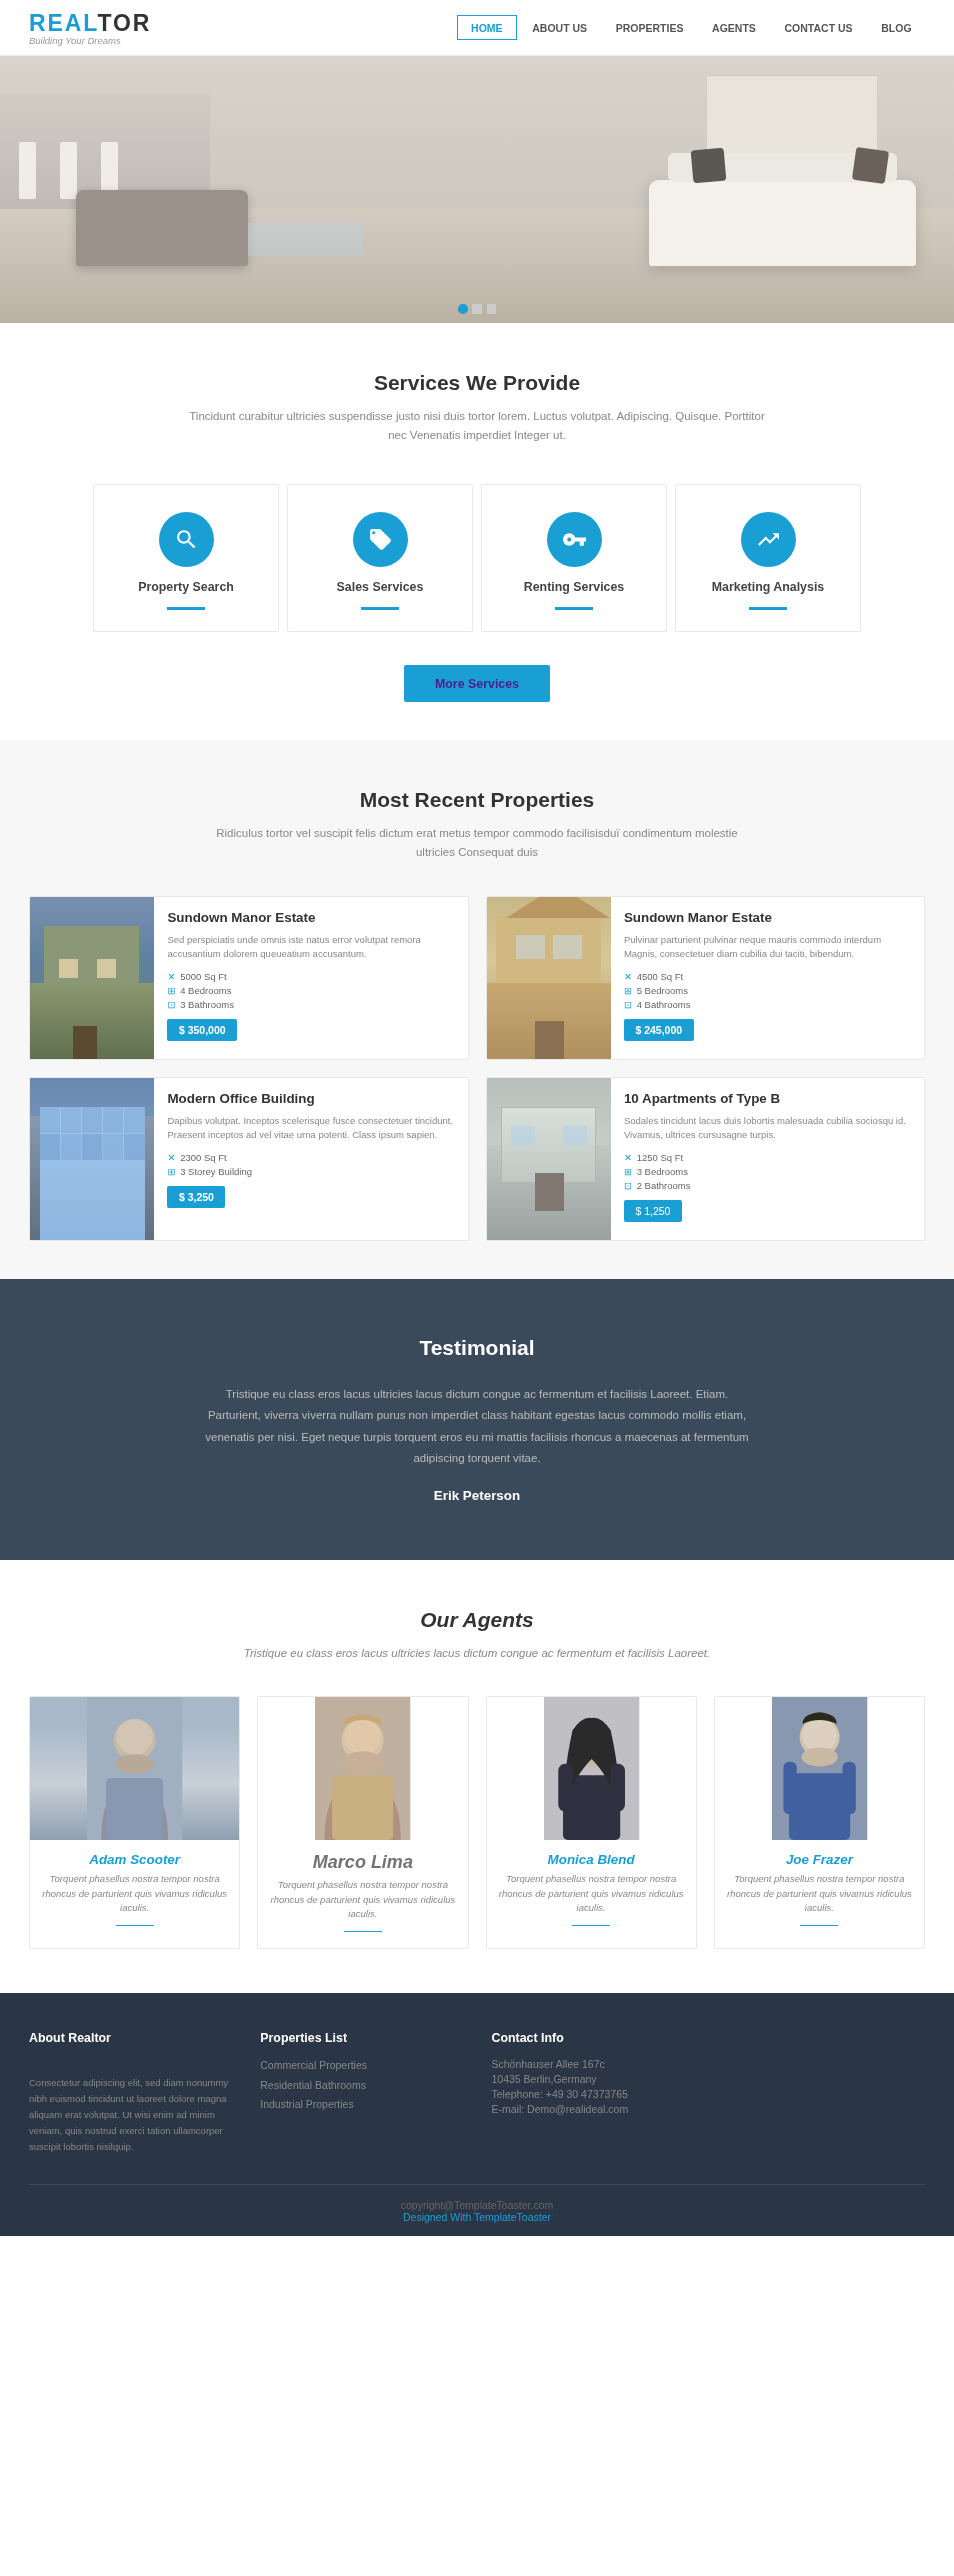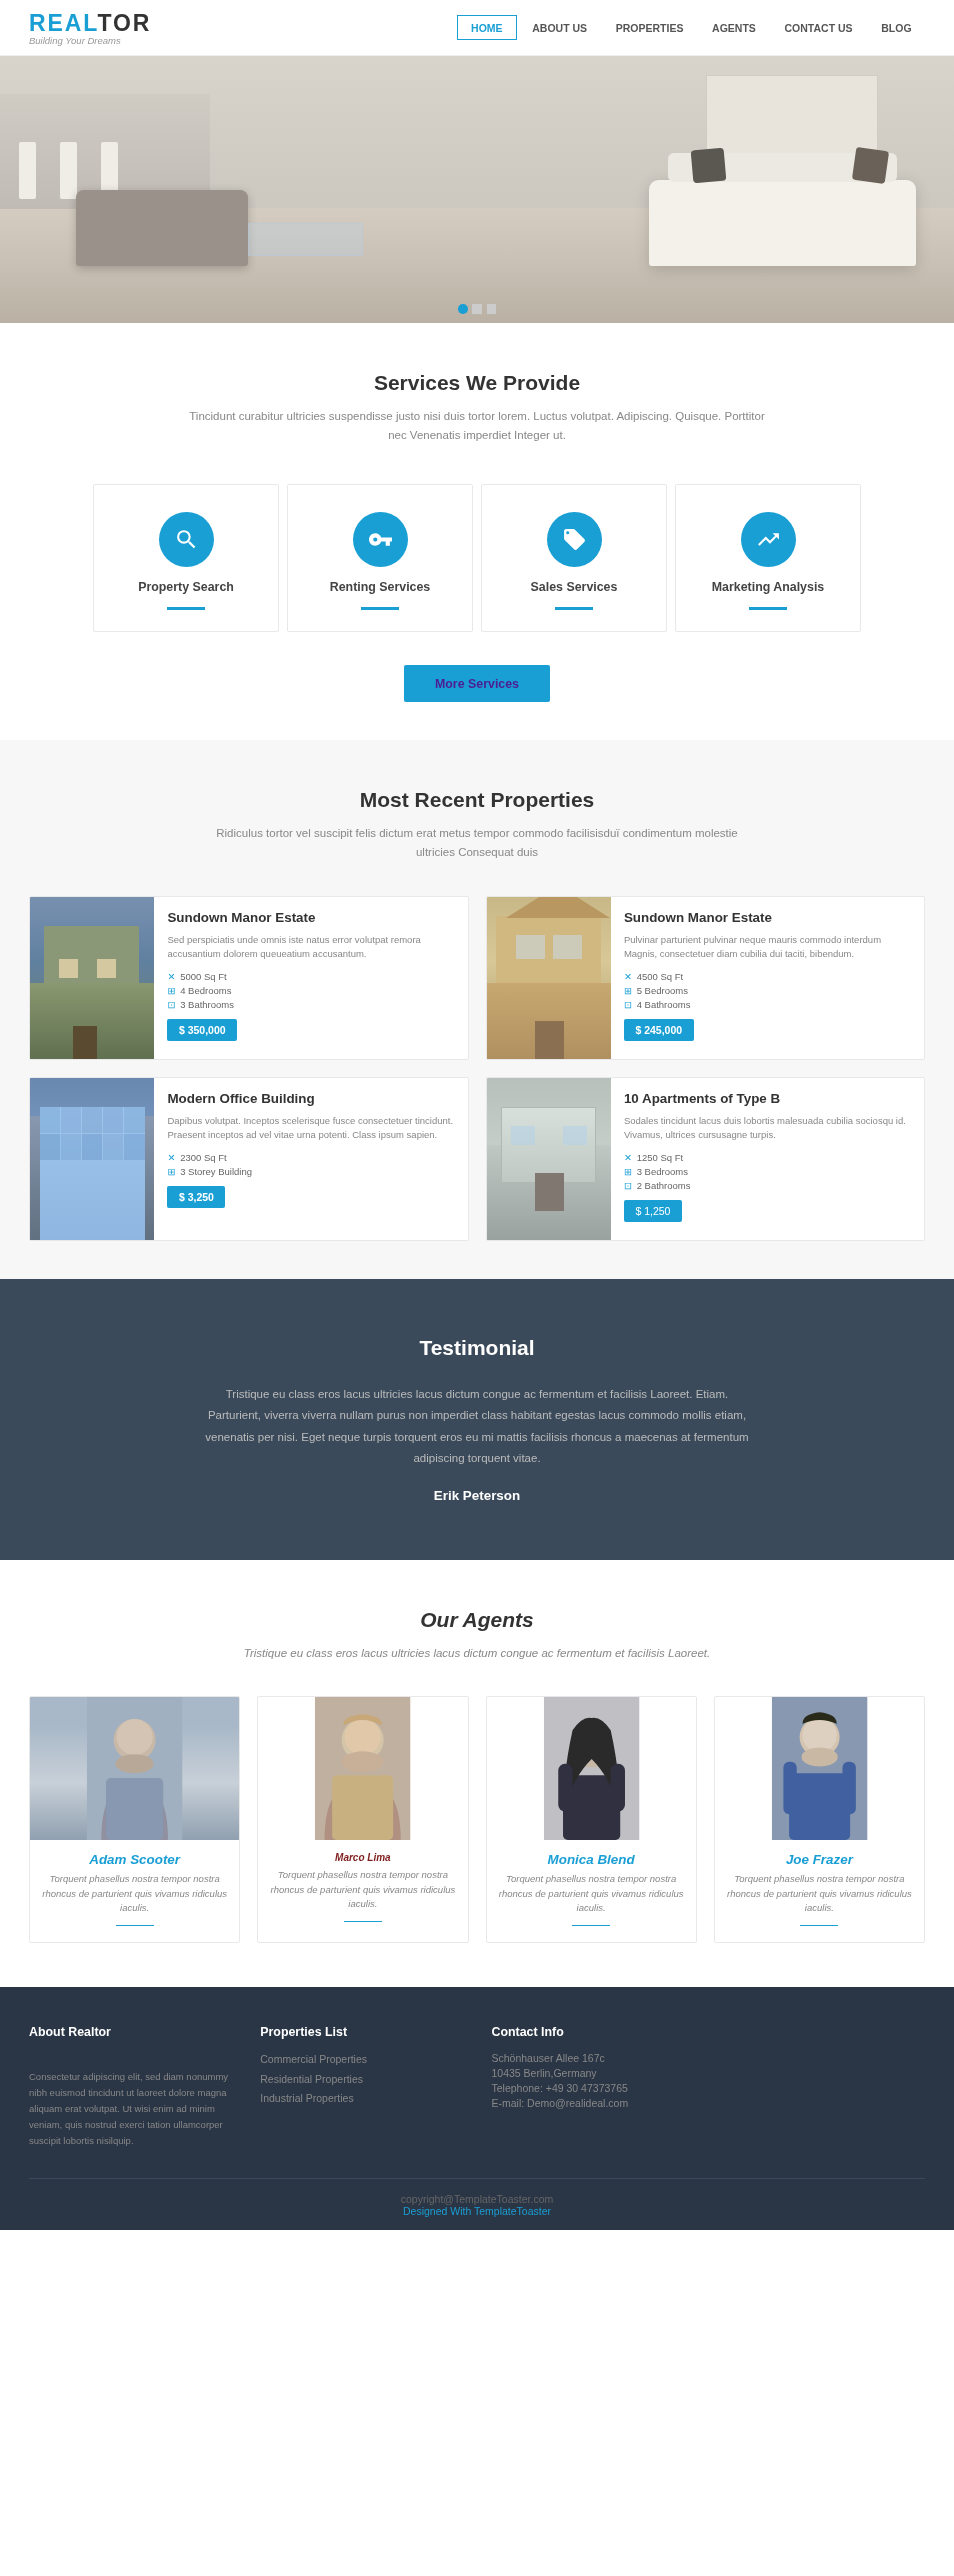--- a/index.html
+++ b/index.html
@@ -73,34 +73,34 @@
             <path d="M15.5 14h-.79l-.28-.27A6.471 6.471 0 0 0 16 9.5 6.5 6.5 0 1 0 9.5 16c1.61 0 3.09-.59 4.23-1.57l.27.28v.79l5 4.99L20.49 19l-4.99-5zm-6 0C7.01 14 5 11.99 5 9.5S7.01 5 9.5 5 14 7.01 14 9.5 11.99 14 9.5 14z"></path>
           </svg>
       </div>
       <div style="font-size:12.4px; font-weight:600; color:#444; margin-bottom:13.4px;">Property Search</div>
       <div style="height:2.9px; background:#1a9fd4; width:38px; margin:0 auto;"></div>
     </div>
 
     <div style="border:1px solid #e8e8e8; padding:27px 17px 21px; width:186px; text-align:center; border-radius:1.9px; cursor:pointer;">
       <div style="width:55px; height:55px; border-radius:50%; background:#1a9fd4; display:flex; align-items:center; justify-content:center; margin:0 auto 13.4px;">
         <svg width="25" height="25" viewBox="0 0 24 24" fill="white">
-            <path d="M12.65 10C11.83 7.67 9.61 6 7 6c-3.31 0-6 2.69-6 6s2.69 6 6 6c2.61 0 4.83-1.67 5.65-4H17v4h4v-4h2v-4H12.65zM7 14c-1.1 0-2-.9-2-2s.9-2 2-2 2 .9 2 2-.9 2-2 2z"></path>
+            <path d="M21.41 11.58l-9-9C12.05 2.22 11.55 2 11 2H4c-1.1 0-2 .9-2 2v7c0 .55.22 1.05.59 1.42l9 9c.36.36.86.58 1.41.58.55 0 1.05-.22 1.41-.59l7-7c.37-.36.59-.86.59-1.41 0-.55-.23-1.06-.59-1.42zM5.5 7C4.67 7 4 6.33 4 5.5S4.67 4 5.5 4 7 4.67 7 5.5 6.33 7 5.5 7z"></path>
           </svg>
       </div>
-      <div style="font-size:12.4px; font-weight:600; color:#444; margin-bottom:13.4px;">Renting Services</div>
+      <div style="font-size:12.4px; font-weight:600; color:#444; margin-bottom:13.4px;">Sales Services</div>
       <div style="height:2.9px; background:#1a9fd4; width:38px; margin:0 auto;"></div>
     </div>
 
     <div style="border:1px solid #e8e8e8; padding:27px 17px 21px; width:186px; text-align:center; border-radius:1.9px; cursor:pointer;">
       <div style="width:55px; height:55px; border-radius:50%; background:#1a9fd4; display:flex; align-items:center; justify-content:center; margin:0 auto 13.4px;">
         <svg width="25" height="25" viewBox="0 0 24 24" fill="white">
-            <path d="M21.41 11.58l-9-9C12.05 2.22 11.55 2 11 2H4c-1.1 0-2 .9-2 2v7c0 .55.22 1.05.59 1.42l9 9c.36.36.86.58 1.41.58.55 0 1.05-.22 1.41-.59l7-7c.37-.36.59-.86.59-1.41 0-.55-.23-1.06-.59-1.42zM5.5 7C4.67 7 4 6.33 4 5.5S4.67 4 5.5 4 7 4.67 7 5.5 6.33 7 5.5 7z"></path>
+            <path d="M12.65 10C11.83 7.67 9.61 6 7 6c-3.31 0-6 2.69-6 6s2.69 6 6 6c2.61 0 4.83-1.67 5.65-4H17v4h4v-4h2v-4H12.65zM7 14c-1.1 0-2-.9-2-2s.9-2 2-2 2 .9 2 2-.9 2-2 2z"></path>
           </svg>
       </div>
-      <div style="font-size:12.4px; font-weight:600; color:#444; margin-bottom:13.4px;">Sales Services</div>
+      <div style="font-size:12.4px; font-weight:600; color:#444; margin-bottom:13.4px;">Renting Services</div>
       <div style="height:2.9px; background:#1a9fd4; width:38px; margin:0 auto;"></div>
     </div>
 
     <div style="border:1px solid #e8e8e8; padding:27px 17px 21px; width:186px; text-align:center; border-radius:1.9px; cursor:pointer;">
       <div style="width:55px; height:55px; border-radius:50%; background:#1a9fd4; display:flex; align-items:center; justify-content:center; margin:0 auto 13.4px;">
         <svg width="25" height="25" viewBox="0 0 24 24" fill="white">
             <path d="M16 6l2.29 2.29-4.88 4.88-4-4L2 16.59 3.41 18l6-6 4 4 6.3-6.29L22 12V6z"></path>
           </svg>
       </div>
       <div style="font-size:12.4px; font-weight:600; color:#444; margin-bottom:13.4px;">Marketing Analysis</div>
@@ -287,21 +287,21 @@
           <rect width="100" height="150" fill="#c0b0a0"></rect>
           <circle cx="50" cy="45" r="22" fill="#d4c4a8"></circle>
           <path d="M10 150 Q10 88 50 88 Q90 88 90 150 Z" fill="#b09080"></path>
           <rect x="18" y="82" width="64" height="68" rx="5" fill="#c8b080"></rect>
           <circle cx="50" cy="42" r="19" fill="#e0c8a8"></circle>
           <ellipse cx="50" cy="68" rx="22" ry="11" fill="#c8b098"></ellipse>
 
           <path d="M30 30 Q50 18 70 30 Q72 20 50 18 Q28 20 30 30Z" fill="#c8a878"></path>
         </svg>
       </div>
-      <div style="font-size:10px; font-weight:700; color:#7f1d1d; margin:11.5px 0 5.7px;">Marco Lima</div>
+      <div style="font-size:18px; font-weight:700; color:#737373; margin:11.5px 0 5.7px;">Marco Lima</div>
       <p style="font-size:9.5px; color:#888; line-height:1.5; padding:0 9.5px; margin-bottom:9.5px;">Torquent phasellus nostra tempor nostra rhoncus de parturient quis vivamus ridiculus iaculis.</p>
       <div style="height:1.9px; background:#1a9fd4; width:38px; margin:0 auto;"></div>
     </div>
 
     <div style="text-align:center; border:1px solid #e8e8e8; border-radius:1.9px; overflow:hidden; cursor:pointer; padding-bottom:15.3px;">
       <div style="width:100%; height:143px; position:relative; overflow:hidden;">
         <svg viewBox="0 0 100 150" width="100%" height="100%" style="position:absolute;top:0;left:0;">
           <rect width="100" height="150" fill="#c0c0c4"></rect>
           <circle cx="50" cy="45" r="20" fill="#d8c8b8"></circle>
           <rect x="20" y="82" width="60" height="68" rx="5" fill="#303040"></rect>
@@ -346,21 +346,21 @@
     <div>
       <div style="font-size:12.4px; font-weight:700; color:#fff; margin-bottom:30px;">About Realtor</div>
       <p style="font-size:9.5px; line-height:1.7; color:#888;">Consectetur adipiscing elit, sed diam nonummy nibh euismod tincidunt ut laoreet dolore magna aliquam erat volutpat. Ut wisi enim ad minim veniam, quis nostrud exerci tation ullamcorper suscipit lobortis nisilquip.</p>
     </div>
 
 
     <div>
       <div style="font-size:12.4px; font-weight:700; color:#fff; margin-bottom:13.4px;">Properties List</div>
       <ul style="list-style:none;">
         <li style="margin-bottom:5.7px;"><a style="color:#888; text-decoration:none; font-size:10.5px; cursor:pointer;">Commercial Properties</a></li>
-        <li style="margin-bottom:5.7px;"><a style="color:#888; text-decoration:none; font-size:10.5px; cursor:pointer;">Residential Properties</a></li>
+        <li style="margin-bottom:5.7px;"><a style="color:#888; text-decoration:none; font-size:10.5px; cursor:pointer;">Residential Bathrooms</a></li>
         <li style="margin-bottom:5.7px;"><a style="color:#888; text-decoration:none; font-size:10.5px; cursor:pointer;">Industrial Properties</a></li>
       </ul>
     </div>
 
     <div>
       <div style="font-size:12.4px; font-weight:700; color:#fff; margin-bottom:13.4px;">Contact Info</div>
       <p style="font-size:10.5px; color:#888; margin-bottom:2.9px;">Schönhauser Allee 167c</p>
       <p style="font-size:10.5px; color:#888; margin-bottom:2.9px;">10435 Berlin,Germany</p>
       <p style="font-size:10.5px; color:#888; margin-bottom:2.9px;">Telephone: +49 30 47373765</p>
       <p style="font-size:10.5px; color:#888; margin-bottom:2.9px;">E-mail: Demo@realideal.com</p>

